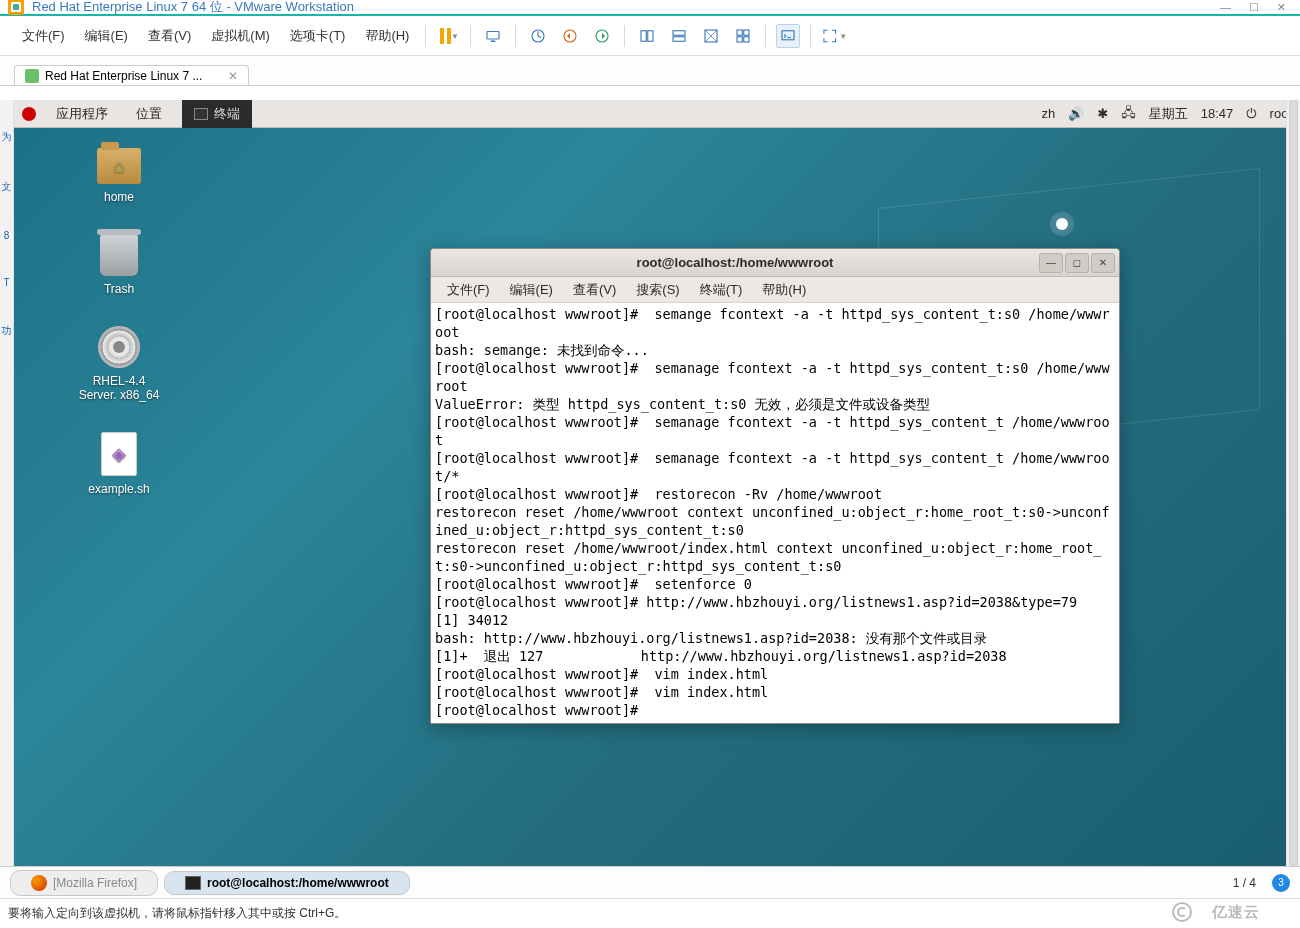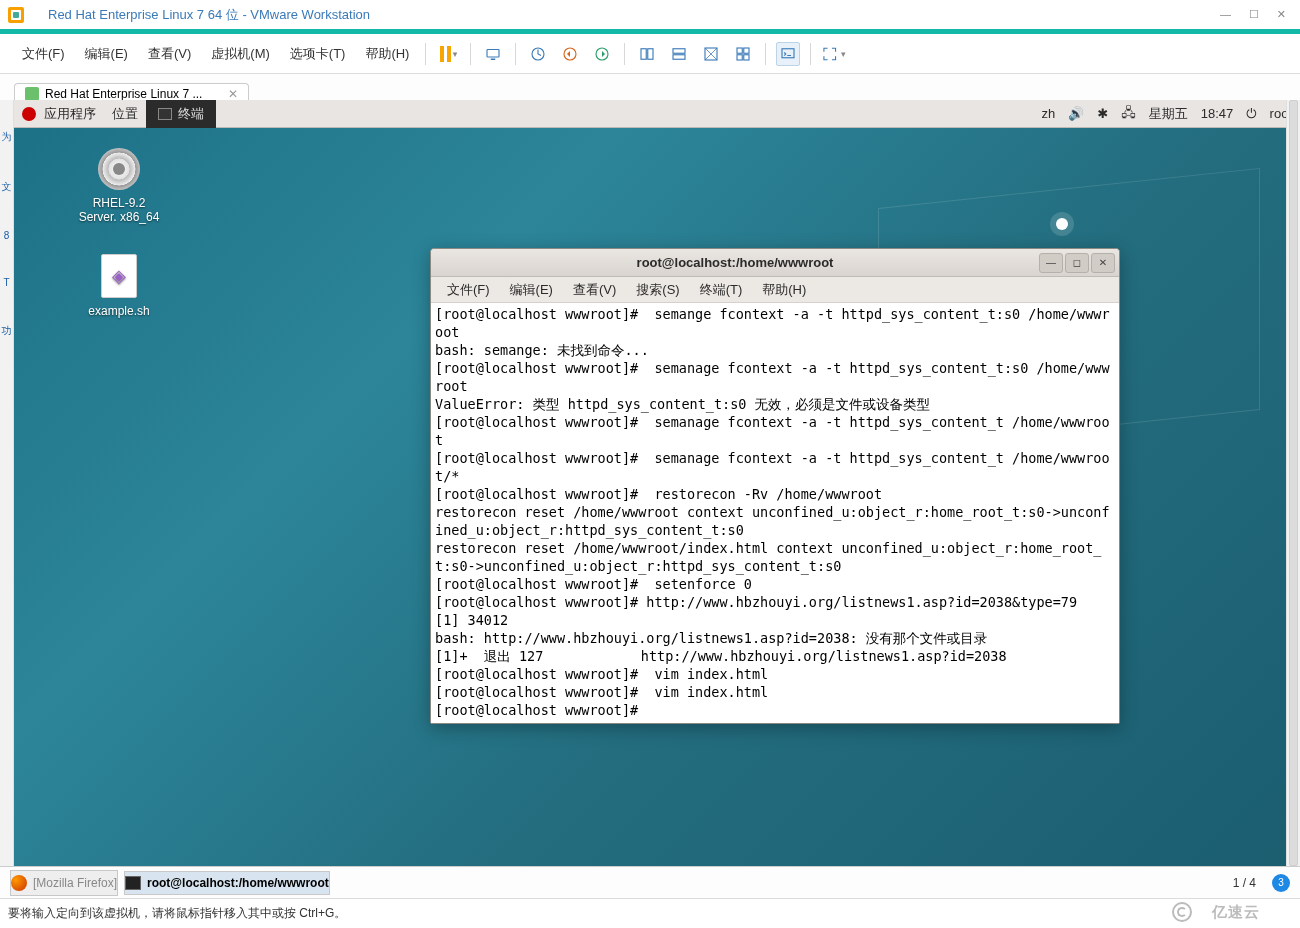--- a/index.html
+++ b/index.html
@@ -1,19 +1,19 @@
 <!DOCTYPE html>
 <html><head>
 <meta charset="utf-8">
 <style>
 * { margin: 0; padding: 0; box-sizing: border-box; }
 body { width: 1300px; height: 928px; font-family: "Microsoft YaHei", sans-serif; font-size: 12px; background: #fff; overflow: hidden; position: relative; }
 
 
-.vmware-titlebar { height: 34px; background: #fff; border-bottom: 5px solid #14b8a6; display: flex; align-items: center; padding: 0 8px; gap: 16px; }
+.vmware-titlebar { height: 16px; background: #fff; border-bottom: 2px solid #14b8a6; display: flex; align-items: center; padding: 0 8px; }
 .vmware-titlebar .vm-icon { width: 16px; height: 16px; background: #f8a000; border-radius: 2px; margin-right: 8px; position: relative; }
 .vmware-titlebar .vm-icon::after { content:""; position:absolute; inset:3px; background:#fff; border-radius:1px; }
 .vmware-titlebar .vm-icon::before { content:""; position:absolute; inset:5px; background:#4a9; border-radius:1px; z-index:1; }
 .vmware-titlebar .title { color: #3a7ab8; font-size: 13px; flex: 1; }
 .vmware-titlebar .win-controls { display: flex; gap: 18px; margin-right: 6px; }
 .vmware-titlebar .win-controls span { color: #888; font-size: 11px; cursor: default; }
 
 
 .vmware-menubar { height: 40px; background: #fff; border-bottom: 1px solid #dcdcdc; display: flex; align-items: center; padding: 0 12px; }
 .vmware-menubar .menu-item { padding: 0 10px; font-size: 13px; color: #333; cursor: default; }
@@ -31,21 +31,21 @@
 .vmware-tab .tab-close { color: #999; font-size: 12px; margin-left: auto; }
 
 
 .guest-area { position: absolute; left: 0; right: 0; top: 100px; bottom: 62px; display: flex; }
 .left-strip { width: 14px; background: #f2f2f2; border-right: 1px solid #e0e0e0; display: flex; flex-direction: column; align-items: center; padding-top: 30px; gap: 36px; color: #1a5fa8; font-size: 10px; }
 .left-strip .strip-item { writing-mode: horizontal-tb; }
 .guest-desktop { flex: 1; position: relative; overflow: hidden; }
 
 
 .gnome-topbar { height: 28px; background: #e9e5e2; border-bottom: 1px solid #bfbab5; display: flex; align-items: center; padding: 0 8px; font-size: 13px; color: #2b2b2b; }
-.gnome-topbar .g-left { display: flex; align-items: center; gap: 0; }
+.gnome-topbar .g-left { display: flex; align-items: center; gap: 12px; }
 .gnome-topbar .hat { width: 14px; height: 14px; background: #c00; border-radius: 50%; }
 .gnome-topbar .g-item { padding: 0 8px; }
 .gnome-topbar .g-term-tab { background: #2b2b2b; color: #ddd; padding: 4px 12px; display: flex; align-items: center; gap: 6px; height: 28px; }
 .gnome-topbar .g-term-tab .term-ic { width: 14px; height: 12px; background: #333; border: 1px solid #888; }
 .gnome-topbar .g-right { margin-left: auto; display: flex; align-items: center; gap: 13px; font-size: 13px; }
 
 
 .wallpaper { position: absolute; top: 28px; left: 0; right: 0; bottom: 0; background: linear-gradient(135deg, #1d7187 0%, #2c8599 30%, #236d7f 60%, #1a5e70 100%); }
 .wallpaper::after { content:""; position:absolute; right: 40px; top: 60px; width: 380px; height: 240px; border: 1px solid rgba(255,255,255,.12); transform: skewY(-6deg); }
 .wp-dot { position:absolute; right: 232px; top: 90px; width: 12px; height:12px; border-radius:50%; background:#fff; box-shadow:0 0 0 6px rgba(255,255,255,.15); }
@@ -72,21 +72,21 @@
 .term-menubar { height: 26px; display: flex; align-items: center; padding: 0 6px; border-bottom: 1px solid #d6d1cc; background: #ece8e4; }
 .term-menubar .tm-item { padding: 0 10px; font-size: 13px; color: #2b2b2b; }
 .term-body { padding: 2px 4px 4px; font-family: "DejaVu Sans Mono","Courier New",monospace; font-size: 13.5px; line-height: 18px; color: #000; background: #fff; white-space: pre-wrap; word-break: break-all; min-height: 420px; }
 
 
 .guest-scroll { position: absolute; right: 0; top: 100px; bottom: 62px; width: 14px; background: #f2f2f2; border-left: 1px solid #e0e0e0; }
 .guest-scroll .thumb { position: absolute; top: 0; height: 100%; left: 2px; right: 2px; background: #dcdcdc; border: 1px solid #cfcfcf; border-radius: 2px; }
 
 
 .host-bottom1 { position: absolute; left: 0; right: 0; bottom: 30px; height: 32px; background: #fdfdfd; border-top: 1px solid #ccc; display: flex; align-items: center; padding: 0 10px; font-size: 12px; }
-.hb-tab { border: 1px solid #c8c8c8; background: #eee; padding: 4px 0; margin-right: 6px; border-radius: 0; display: flex; align-items: center; gap: 6px; }
+.hb-tab { border: 1px solid #c8c8c8; background: #eee; padding: 4px 20px; margin-right: 6px; border-radius: 10px; display: flex; align-items: center; gap: 6px; }
 .hb-tab.active { background: #d8e4ef; }
 .hb-fox { width: 16px; height: 16px; border-radius: 50%; background: radial-gradient(circle at 30% 30%,#f90,#c30); }
 .hb-term { width: 16px; height: 14px; background: #222; border: 1px solid #666; }
 .hb-nums { margin-left: auto; color: #333; display: flex; align-items: center; gap: 16px; }
 .hb-badge { width: 18px; height: 18px; border-radius: 50%; background: #1e88e5; color: #fff; font-size: 10px; display: flex; align-items: center; justify-content: center; }
 
 .host-bottom2 { position: absolute; left: 0; right: 0; bottom: 0; height: 30px; background: #fff; border-top: 1px solid #dcdcdc; display: flex; align-items: center; padding: 0 8px; font-size: 12px; color: #333; }
 .watermark { position: absolute; right: 40px; bottom: 6px; font-size: 15px; font-weight: bold; color: #bbb; letter-spacing: 1px; display: flex; align-items: center; gap: 20px; }
 .watermark .wm-ic { width: 20px; height: 20px; border: 2px solid #bbb; border-radius: 50%; position: relative; }
 .watermark .wm-ic::after { content:""; position:absolute; inset:3px; border:2px solid #bbb; border-radius:50%; border-right-color:transparent; }
@@ -228,22 +228,30 @@
         <span>root</span>
       </div>
     </div>
 
     <div class="wallpaper">
         <div class="wp-dot"></div>
       </div>
 
     <div class="desktop-icons">
       <div class="desk-icon">
+        <div class="folder-glyph"></div>
+        <span>home</span>
+      </div>
+      <div class="desk-icon">
+        <div class="trash-glyph"></div>
+        <span>Trash</span>
+      </div>
+      <div class="desk-icon">
         <div class="disc-glyph"></div>
-        <span>RHEL-9.2 Server. x86_64</span>
+        <span>RHEL-4.4 Server. x86_64</span>
       </div>
       <div class="desk-icon">
         <div class="file-glyph"></div>
         <span>example.sh</span>
       </div>
     </div>
 
     <div class="term-window">
       <div class="term-titlebar">
         <div class="t-title">root@localhost:/home/wwwroot</div>

